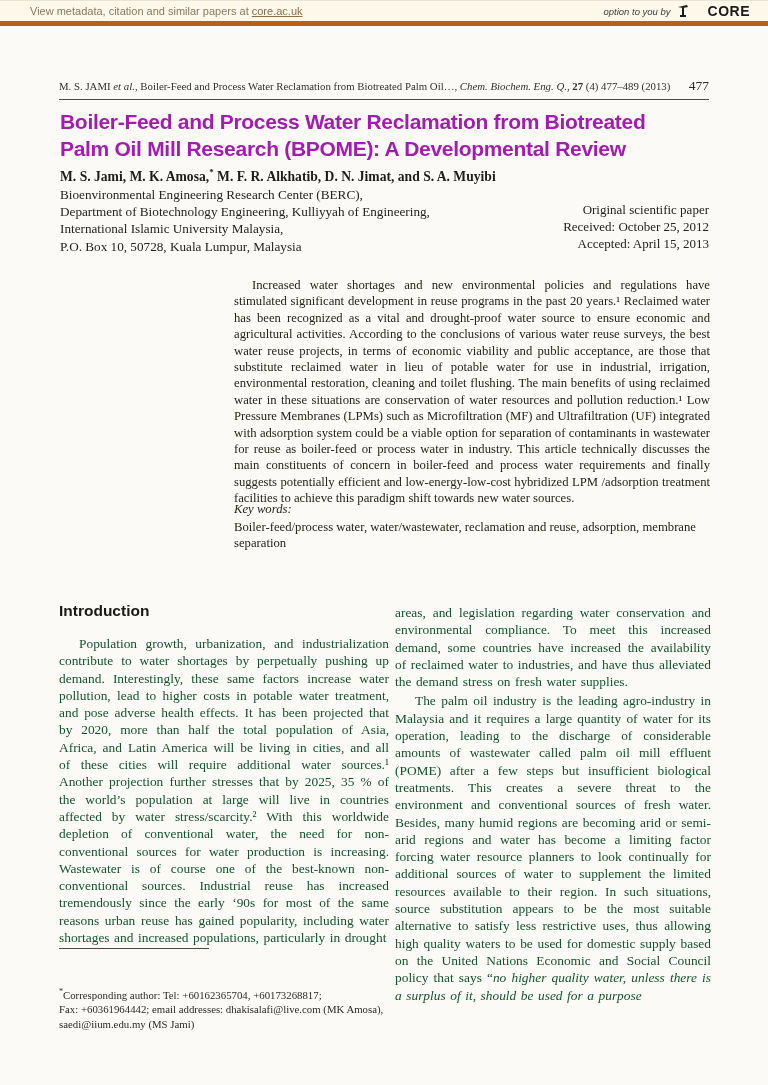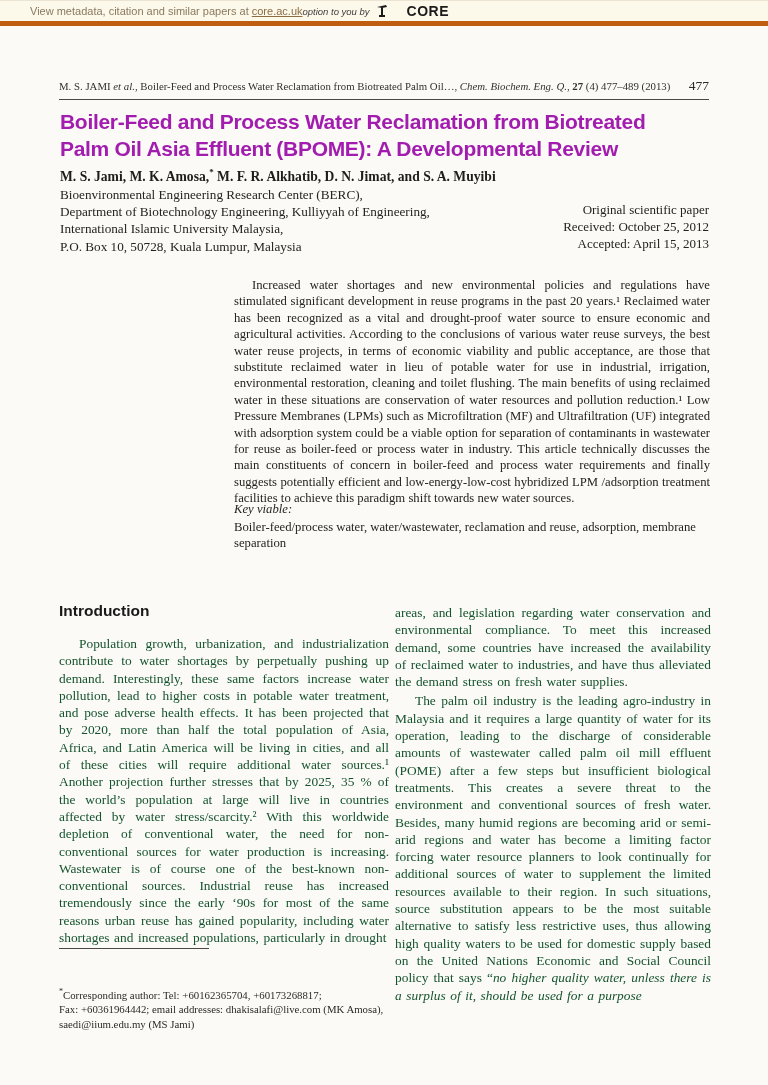--- a/index.html
+++ b/index.html
@@ -15,21 +15,21 @@
     background: #fbfaf6;
     overflow: hidden;
     color: #232220;
   }
 
   
   .banner {
     position: absolute; top: 0; left: 0; width: 768px; height: 21px;
     background: #fcf8ea;
     border-top: 1px solid #ece4d2;
-    display: flex; align-items: center; 
+    display: flex; align-items: center; justify-content: space-between;
     padding: 0 18px 0 30px;
     font-family: "Liberation Sans", sans-serif;
   }
   .banner-bar {
     position: absolute; top: 21px; left: 0; width: 768px; height: 5px;
     background: #bf5d10;
   }
   .banner-left { font-size: 11px; color: #8a7a5f; white-space: nowrap; }
   .banner-link { color: #8c6d44; text-decoration: underline; cursor: pointer; }
   .banner-right { display: flex; align-items: center; gap: 6px; }
@@ -135,21 +135,21 @@
 
   <div class="running-head">
     <div class="rh-left">
       <span>M. S. JAMI </span><i>et al.</i><span>, Boiler-Feed and Process Water Reclamation from Biotreated Palm Oil…, </span><i>Chem. Biochem. Eng. Q., </i><b>27</b><span> (4) 477–489 (2013)</span>
     </div>
     <div class="rh-page">477</div>
   </div>
 
   <h1 class="title">
     <span>Boiler-Feed and Process Water Reclamation from Biotreated</span><br>
-    <span>Palm Oil Asia Effluent (BPOME): A Developmental Review</span>
+    <span>Palm Oil Mill Research (BPOME): A Developmental Review</span>
   </h1>
 
   <div class="authors">
     <span>M. S. Jami, M. K. Amosa,</span><sup>*</sup><span> M. F. R. Alkhatib, D. N. Jimat, and S. A. Muyibi</span>
   </div>
 
   <div class="affiliation">
     <div>Bioenvironmental Engineering Research Center (BERC),</div>
     <div>Department of Biotechnology Engineering, Kulliyyah of Engineering,</div>
     <div>International Islamic University Malaysia,</div>
@@ -160,21 +160,21 @@
     <div>Original scientific paper</div>
     <div>Received: October 25, 2012</div>
     <div>Accepted: April 15, 2013</div>
   </div>
 
   <div class="abstract">
     <p>Increased water shortages and new environmental policies and regulations have stimulated significant development in reuse programs in the past 20 years.¹ Reclaimed water has been recognized as a vital and drought-proof water source to ensure economic and agricultural activities. According to the conclusions of various water reuse surveys, the best water reuse projects, in terms of economic viability and public acceptance, are those that substitute reclaimed water in lieu of potable water for use in industrial, irrigation, environmental restoration, cleaning and toilet flushing. The main benefits of using reclaimed water in these situations are conservation of water resources and pollution reduction.¹ Low Pressure Membranes (LPMs) such as Microfiltration (MF) and Ultrafiltration (UF) integrated with adsorption system could be a viable option for separation of contaminants in wastewater for reuse as boiler-feed or process water in industry. This article technically discusses the main constituents of concern in boiler-feed and process water requirements and finally suggests potentially efficient and low-energy-low-cost hybridized LPM /adsorption treatment facilities to achieve this paradigm shift towards new water sources.</p>
   </div>
 
   <div class="keywords">
-    <div class="kw-label">Key viable:</div>
+    <div class="kw-label">Key words:</div>
     <div class="kw-text">Boiler-feed/process water, water/wastewater, reclamation and reuse, adsorption, membrane separation</div>
   </div>
 
   <div class="col-left">
     <h2 class="section-heading">Introduction</h2>
     <p class="body-p indent">Population growth, urbanization, and industrialization contribute to water shortages by perpetually pushing up demand. Interestingly, these same factors increase water pollution, lead to higher costs in potable water treatment, and pose adverse health effects. It has been projected that by 2020, more than half the total population of Asia, Africa, and Latin America will be living in cities, and all of these cities will require additional water sources.¹ Another projection further stresses that by 2025, 35 % of the world’s population at large will live in countries affected by water stress/scarcity.² With this worldwide depletion of conventional water, the need for non-conventional sources for water production is increasing. Wastewater is of course one of the best-known non-conventional sources. Industrial reuse has increased tremendously since the early ‘90s for most of the same reasons urban reuse has gained popularity, including water shortages and increased populations, particularly in drought</p>
   </div>
 
   <div class="footnote">
     <div class="fn-rule"></div>

